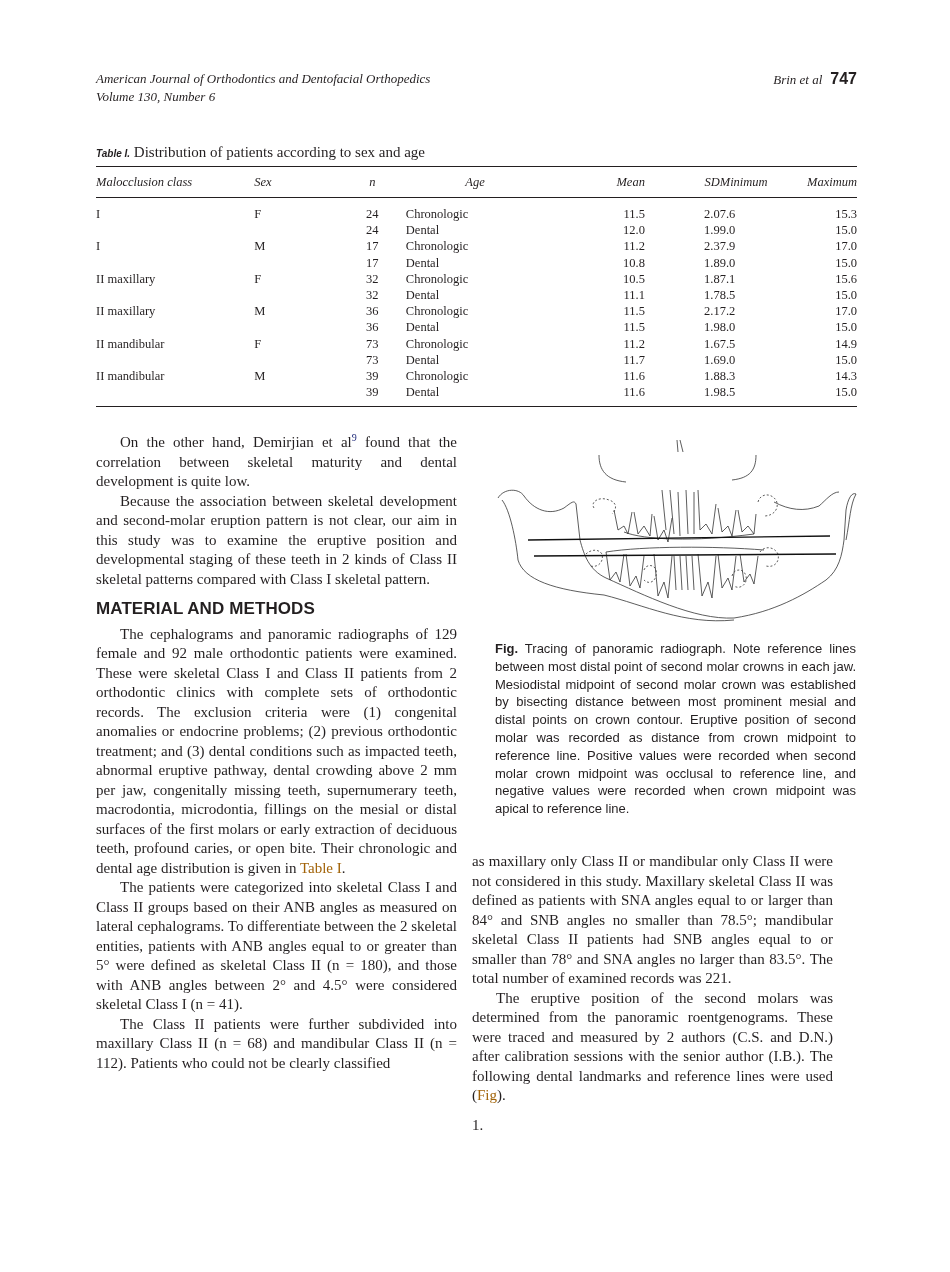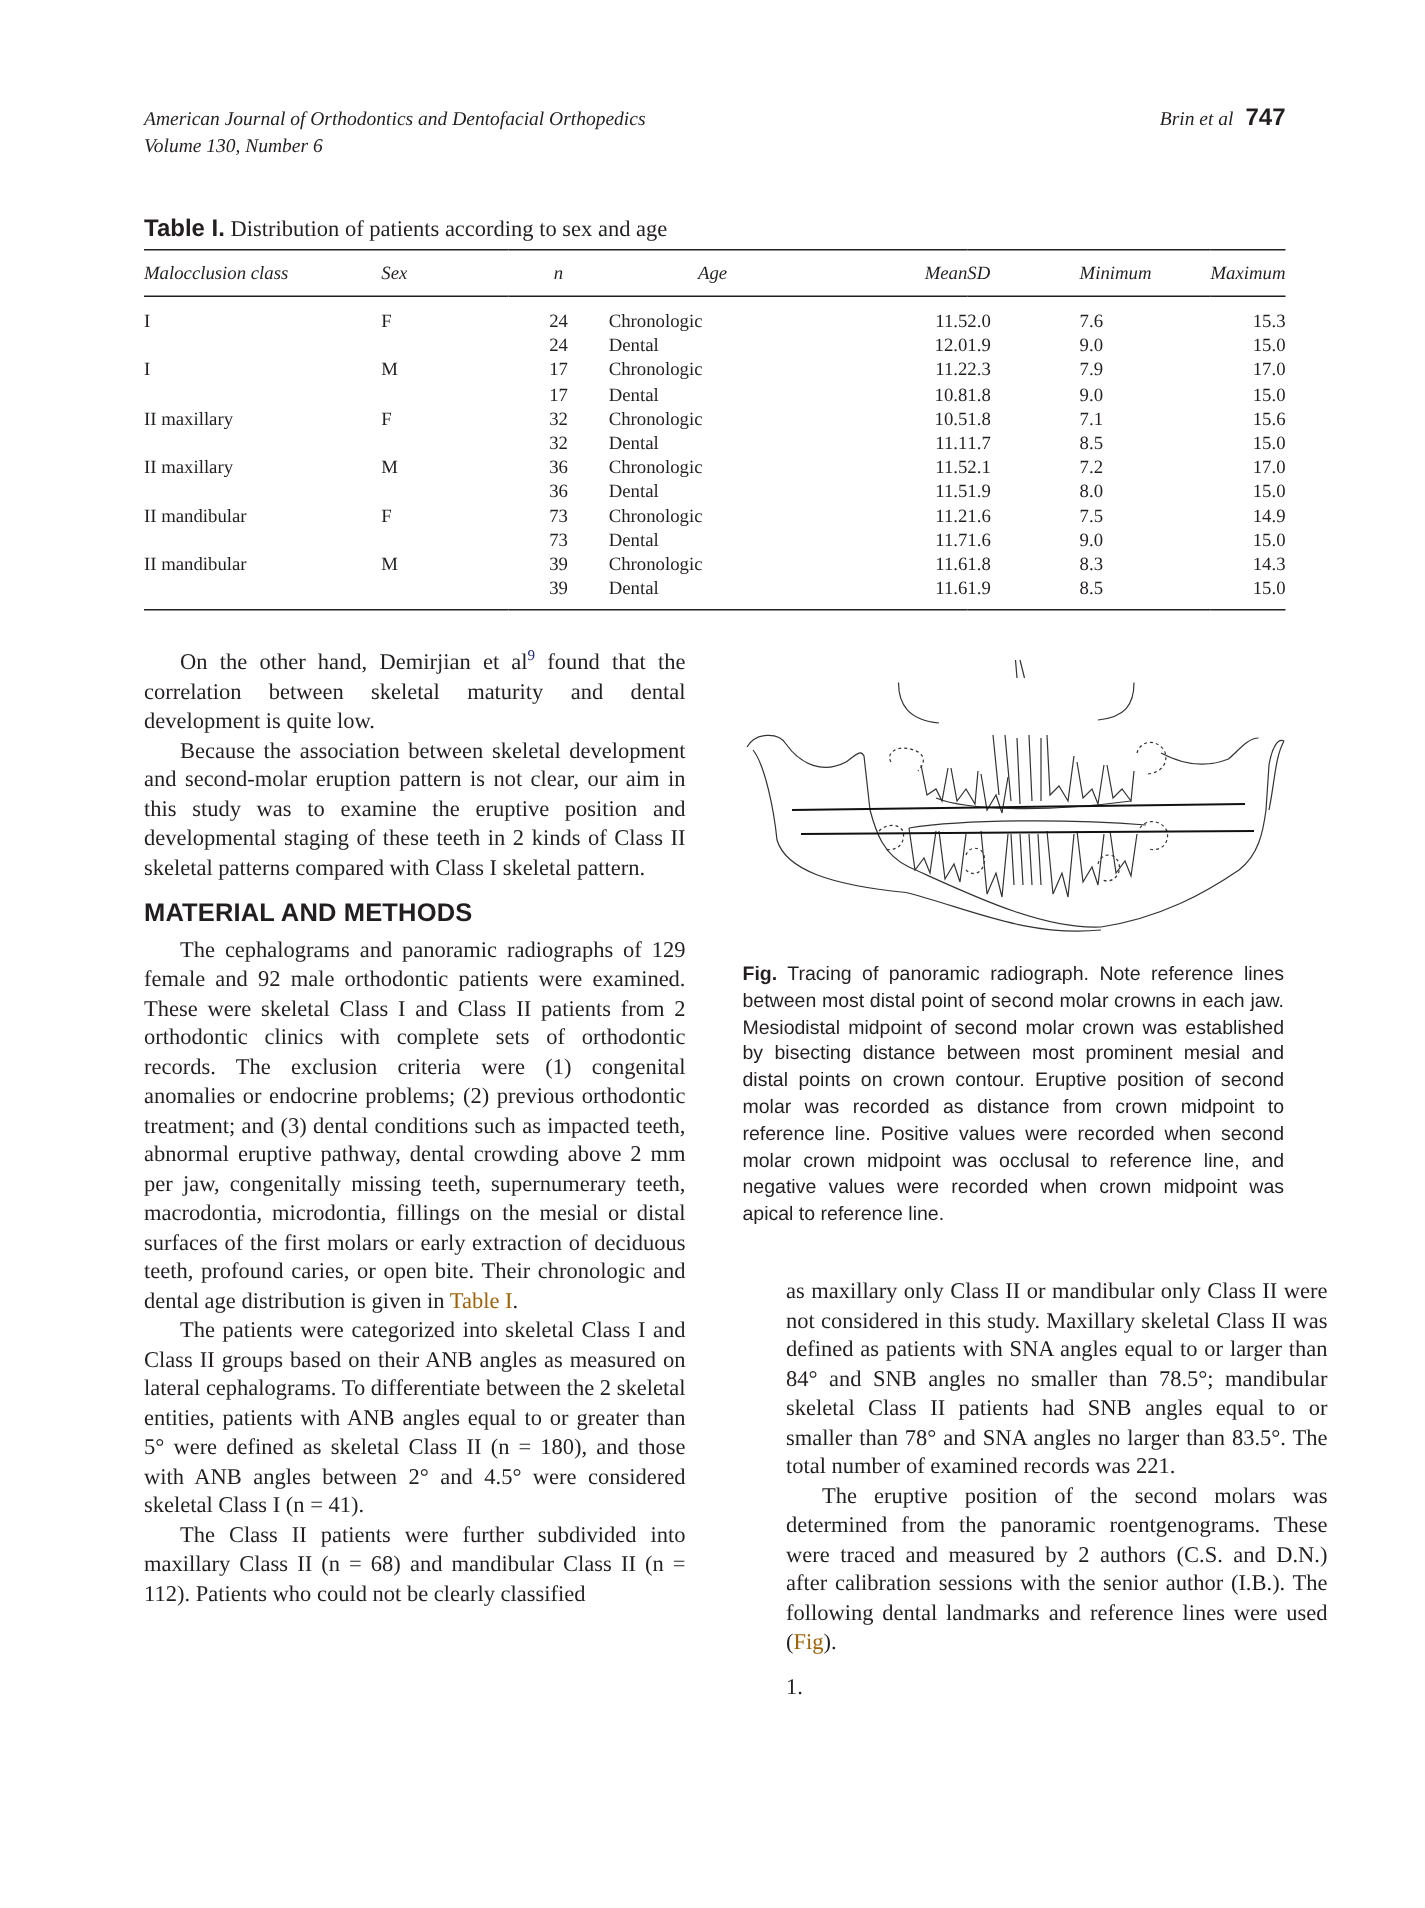--- a/index.html
+++ b/index.html
@@ -5,41 +5,41 @@
   html, body { margin: 0; padding: 0; background: #ffffff; }
   body { width: 950px; height: 1272px; position: relative; overflow: hidden; color: #231f20; }
 
   .running-head { position: absolute; left: 96px; top: 70px; width: 761px; font-family: "Liberation Serif", serif; font-style: italic; font-size: 13px; line-height: 18px; }
   .running-head .left-block { position: absolute; left: 0; top: 0; }
   .running-head .right-block { position: absolute; right: 0; top: 0; white-space: nowrap; }
   .page-number { font-family: "Liberation Sans", sans-serif; font-style: normal; font-weight: bold; font-size: 16px; margin-left: 8px; }
 
   .table-wrap { position: absolute; left: 96px; top: 143px; width: 761px; }
   .table-caption { font-family: "Liberation Serif", serif; font-size: 15px; line-height: 19px; margin-bottom: 3px; }
-  .table-caption .label { font-family: "Liberation Sans", sans-serif; font-weight: bold; font-size: 16px; }
+  .table-caption .label { font-family: "Liberation Sans", sans-serif; font-weight: bold; font-size: 10px; font-style: italic; }
   table.data { width: 761px; border-collapse: collapse; font-family: "Liberation Serif", serif; font-size: 12.5px; }
   table.data thead tr { border-top: 1px solid #231f20; border-bottom: 1.5px solid #231f20; }
   table.data th { font-weight: normal; font-style: italic; height: 30px; padding: 0; vertical-align: middle; }
   table.data tbody tr.last { border-bottom: 1.5px solid #231f20; }
   table.data td { height: 16.2px; padding: 0; line-height: 16px; }
   table.data tbody tr.first td { padding-top: 8px; }
   table.data tbody tr.last td { padding-bottom: 6px; }
   .c-class { width: 160px; text-align: left; }
   .c-sex { width: 86px; text-align: left; padding-left: 0; }
   .c-n { width: 68px; text-align: center; }
   .c-age { width: 140px; text-align: left; }
   .c-age-h { text-align: center; }
   .c-mean { width: 102px; text-align: right; padding-right: 0; }
-  .c-sd { width: 76px; text-align: left; }
+  .c-sd { width: 76px; text-align: right; }
   .c-min { width: 88px; text-align: left; font-family: Liberation Serif, serif; }
   .c-max { text-align: right; }
 
   .col { position: absolute; font-family: "Liberation Serif", serif; font-size: 15px; line-height: 19.5px; text-align: justify; }
   .col-left { left: 96px; top: 433px; width: 361px; }
-  .col-right { left: 524px; top: 852px; width: 361px; }
+  .col-right { left: 472px; top: 852px; width: 361px; }
   .col p { margin: 0; text-indent: 0; }
   .col p.ind { text-indent: 24px; }
   .heading { font-family: "Liberation Sans", sans-serif; font-weight: bold; font-size: 17px; margin: 10px 0 6px 0; letter-spacing: 0.1px; }
   a.link { color: #a16207; text-decoration: none; }
   sup.ref { color: #1f2a7a; font-size: 10px; line-height: 0; }
 
   .figure { position: absolute; left: 494px; top: 430px; width: 364px; height: 200px; }
   .fig-caption { position: absolute; left: 495px; top: 640px; width: 361px; font-family: "Liberation Sans", sans-serif; font-size: 13px; line-height: 17.8px; text-align: justify; }
   .fig-caption .fig-label { font-weight: bold; }
 

